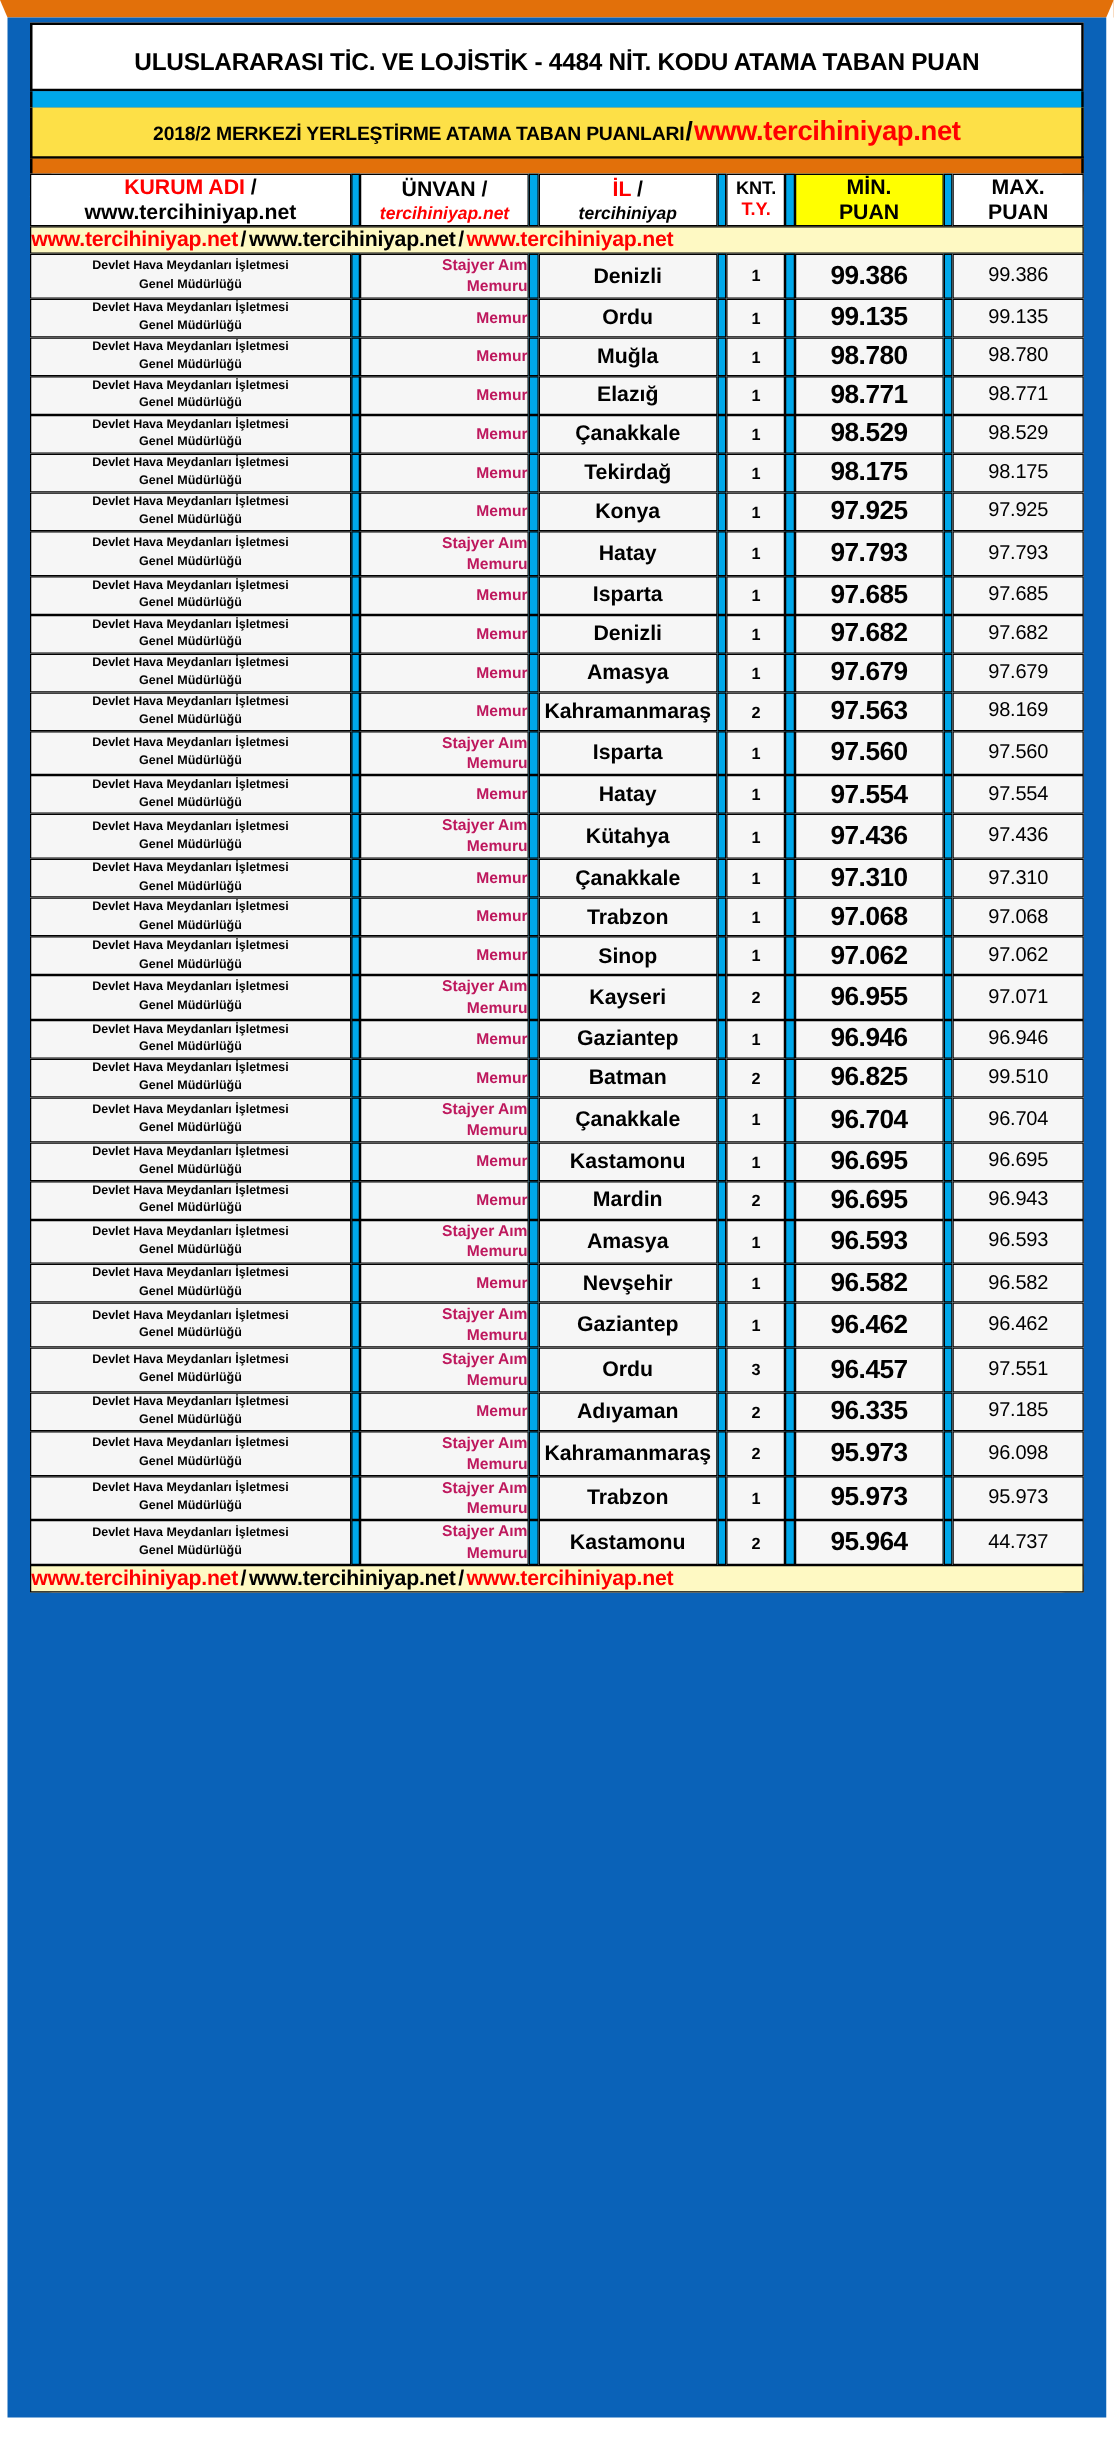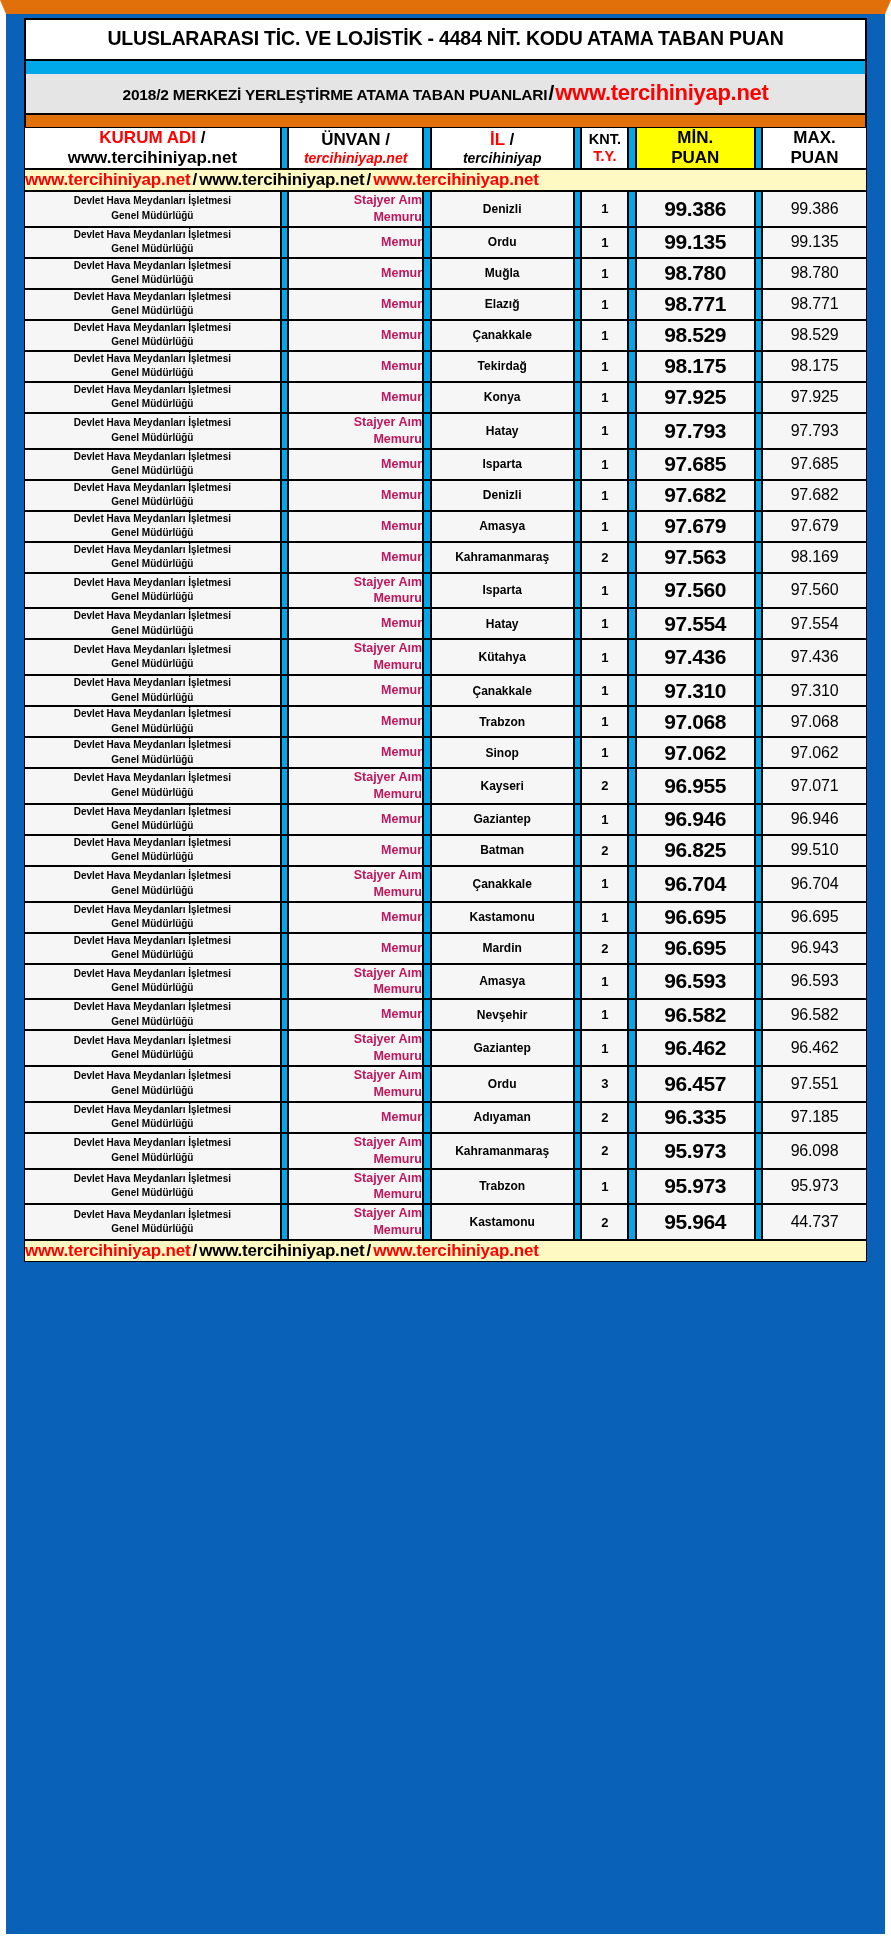--- a/index.html
+++ b/index.html
@@ -30,29 +30,30 @@
     border: 2px solid #000000;
     text-align: center;
     padding: 7px 4px 9px 4px;
   }
   .title-text {
     font-size: 19.5px;
     font-weight: bold;
     letter-spacing: -0.2px;
     color: #000000;
     white-space: nowrap;
+    margin-top: 12px;
   }
   .cyan-bar {
     background: #00a8ea;
     height: 13px;
     border-left: 2px solid #000;
     border-right: 2px solid #000;
   }
   .subtitle-box {
-    background: #e5e5e5;
+    background: #fde047;
     border: 2px solid #000000;
     border-top: none;
     text-align: center;
     padding: 6px 4px 7px 4px;
     white-space: nowrap;
   }
   .subtitle-a {
     font-size: 15.5px;
     font-weight: bold;
     color: #000000;
@@ -145,21 +146,21 @@
     text-align: right;
     font-size: 12.5px;
     font-weight: bold;
     color: #be185d;
     line-height: 1.35;
     padding: 5px 3px;
   }
   td.c-il {
     background: #f6f6f6;
     text-align: center;
-    font-size: 12px;
+    font-size: 17px;
     font-weight: bold;
     color: #000;
     padding: 5px 1px;
   }
   td.c-knt {
     background: #f6f6f6;
     text-align: center;
     font-size: 13px;
     font-weight: bold;
     color: #000;

